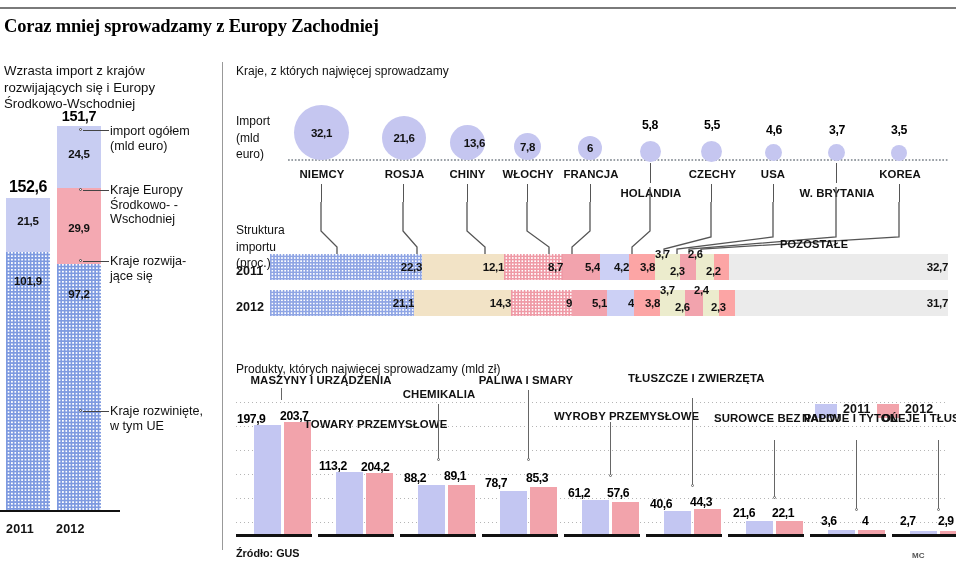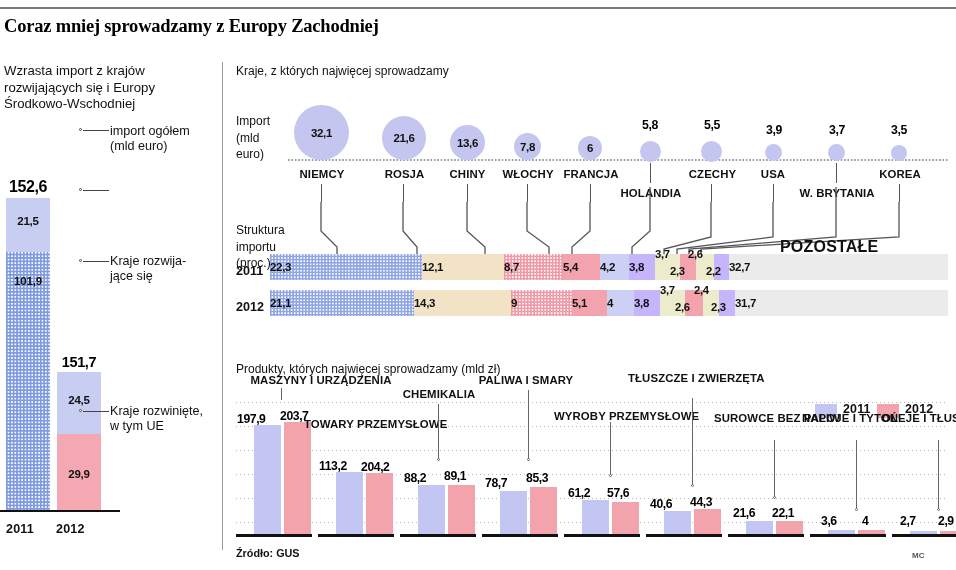--- a/index.html
+++ b/index.html
@@ -87,24 +87,24 @@
     position: absolute; font-size: 11.4px; font-weight: bold; color: #111;
     letter-spacing: 0.1px; text-align: center; white-space: nowrap;
   }
   .tick { position: absolute; width: 1.4px; background: #555; }
 
   
   .conn { position: absolute; left: 228px; top: 185px; width: 728px; height: 78px; }
 
   
   .srow { position: absolute; height: 26px; }
-  .sseg { position: absolute; top: 0; height: 26px; display: flex; align-items: center; justify-content: flex-start; }
+  .sseg { position: absolute; top: 0; height: 26px; display: flex; align-items: center; justify-content: flex-end; }
   .sseg b { font-size: 11.5px; font-weight: bold; color: #111; letter-spacing: -0.3px; }
   .rowlab { position: absolute; font-size: 12.6px; font-weight: bold; color: #111; }
-  .pozost { position: absolute; font-size: 16px; font-weight: bold; letter-spacing: 0.2px; color: #111; }
+  .pozost { position: absolute; font-size: 11px; font-weight: bold; letter-spacing: 0.2px; color: #111; }
   .off-lo { position: absolute; font-size: 11.3px; font-weight: bold; color: #111; letter-spacing: -0.3px; }
   .off-hi { position: absolute; font-size: 11.3px; font-weight: bold; color: #111; letter-spacing: -0.3px; }
 
   
   .p-dotblue {
     background-color: #ffffff;
     background-image:
       linear-gradient(90deg, #8fa5e4 1.5px, transparent 1.5px),
       linear-gradient(0deg, #8fa5e4 1.5px, transparent 1.5px);
     background-size: 3.2px 3.2px;
@@ -112,21 +112,21 @@
   .p-dotred {
     background-color: #ffffff;
     background-image:
       linear-gradient(90deg, #ef9aa6 1.5px, transparent 1.5px),
       linear-gradient(0deg, #ef9aa6 1.5px, transparent 1.5px);
     background-size: 3.2px 3.2px;
   }
   .p-beige { background: #f2e3c6; }
   .p-pink { background: #f2a3ad; }
   .p-lav { background: #ccd0f5; }
-  .p-violet { background: #c4b5fd; }
+  .p-violet { background: #fca5a5; }
   .p-yellow { background: #ececcd; }
   .p-gray { background: #ebebeb; }
 
   
   .pchart { position: absolute; left: 236px; top: 400px; width: 712px; height: 134px; }
   .gridline {
     position: absolute; left: 0; width: 712px; height: 1px;
     background-image: linear-gradient(90deg, #b5b5b5 1.5px, transparent 1.5px);
     background-size: 4px 1px;
   }
@@ -176,30 +176,34 @@
     </div>
 
     <div class="bar-col y2012">
       <div class="bar-total small">151,7</div>
       <div class="seg seg-cee" style="height:62px">
         <div class="seg-val" style="top:22px">24,5</div>
       </div>
       <div class="seg seg-ing" style="height:76px">
         <div class="seg-val" style="top:34px">29,9</div>
       </div>
+      <div class="seg seg-dev" style="height:246px">
+        <div class="seg-val" style="top:24px">97,2</div>
+      </div>
     </div>
 
     <div class="yearlab a">2011</div>
     <div class="yearlab b">2012</div>
   </div>
 
   <div class="callout" style="left:110px; top:124px; width:104px;">import ogółem (mld euro)</div>
   <div class="lead" style="left:83px; top:130px; width:26px;"></div>
   <div class="leaddot" style="left:79px; top:128px;"></div>
 
+  <div class="callout" style="left:110px; top:183px; width:108px;">Kraje Europy Środkowo- -Wschodniej</div>
   <div class="lead" style="left:83px; top:190px; width:26px;"></div>
   <div class="leaddot" style="left:79px; top:188px;"></div>
 
   <div class="callout" style="left:110px; top:254px; width:96px;">Kraje rozwija- jące się</div>
   <div class="lead" style="left:83px; top:261px; width:26px;"></div>
   <div class="leaddot" style="left:79px; top:259px;"></div>
 
   <div class="callout" style="left:110px; top:404px; width:100px;">Kraje rozwinięte, w tym UE</div>
   <div class="lead" style="left:83px; top:411px; width:26px;"></div>
   <div class="leaddot" style="left:79px; top:409px;"></div>
@@ -210,38 +214,38 @@
   <div class="sec-title" style="left:236px; top:222px; width:62px; line-height:16.5px;">Struktura importu (proc.)</div>
 
   <div class="bub-axis"></div>
 
   <div class="bubble" style="left:294px; top:105px; width:55px; height:55px;">
     <span>32,1</span>
   </div>
   <div class="bubble" style="left:382px; top:116px; width:44px; height:44px;">
     <span>21,6</span>
   </div>
-  <div class="bubble" style="left:450px; top:125px; width:35px; height:35px;">
+  <div class="bubble" style="left:450px; top:125px; width:35px; height:35px;justify-content:flex-end;">
     <span>13,6</span>
   </div>
   <div class="bubble" style="left:514px; top:133px; width:27px; height:27px;">
     <span>7,8</span>
   </div>
   <div class="bubble" style="left:578px; top:136px; width:24px; height:24px;">
     <span>6</span>
   </div>
   <div class="bubble" style="left:640px; top:141px; width:21px; height:21px;"></div>
   <div class="bubble" style="left:701px; top:141px; width:21px; height:21px;"></div>
   <div class="bubble" style="left:765px; top:144px; width:17px; height:17px;"></div>
   <div class="bubble" style="left:828px; top:144px; width:17px; height:17px;"></div>
   <div class="bubble" style="left:891px; top:145px; width:16px; height:16px;"></div>
 
   <div class="bub-val-out" style="left:620px; top:118px; width:60px;">5,8</div>
   <div class="bub-val-out" style="left:682px; top:118px; width:60px;">5,5</div>
-  <div class="bub-val-out" style="left:744px; top:123px; width:60px;">3,9</div>
+  <div class="bub-val-out" style="left:744px; top:123px; width:60px;">4,6</div>
   <div class="bub-val-out" style="left:807px; top:123px; width:60px;">3,7</div>
   <div class="bub-val-out" style="left:869px; top:123px; width:60px;">3,5</div>
 
   <div class="ctry" style="left:281px; top:168px; width:82px;">NIEMCY</div>
   <div class="ctry" style="left:372px; top:168px; width:65px;">ROSJA</div>
   <div class="ctry" style="left:435px; top:168px; width:65px;">CHINY</div>
   <div class="ctry" style="left:492px; top:168px; width:72px;">WŁOCHY</div>
   <div class="ctry" style="left:556px; top:168px; width:70px;">FRANCJA</div>
   <div class="ctry" style="left:610px; top:187px; width:82px;">HOLANDIA</div>
   <div class="ctry" style="left:680px; top:168px; width:65px;">CZECHY</div>

